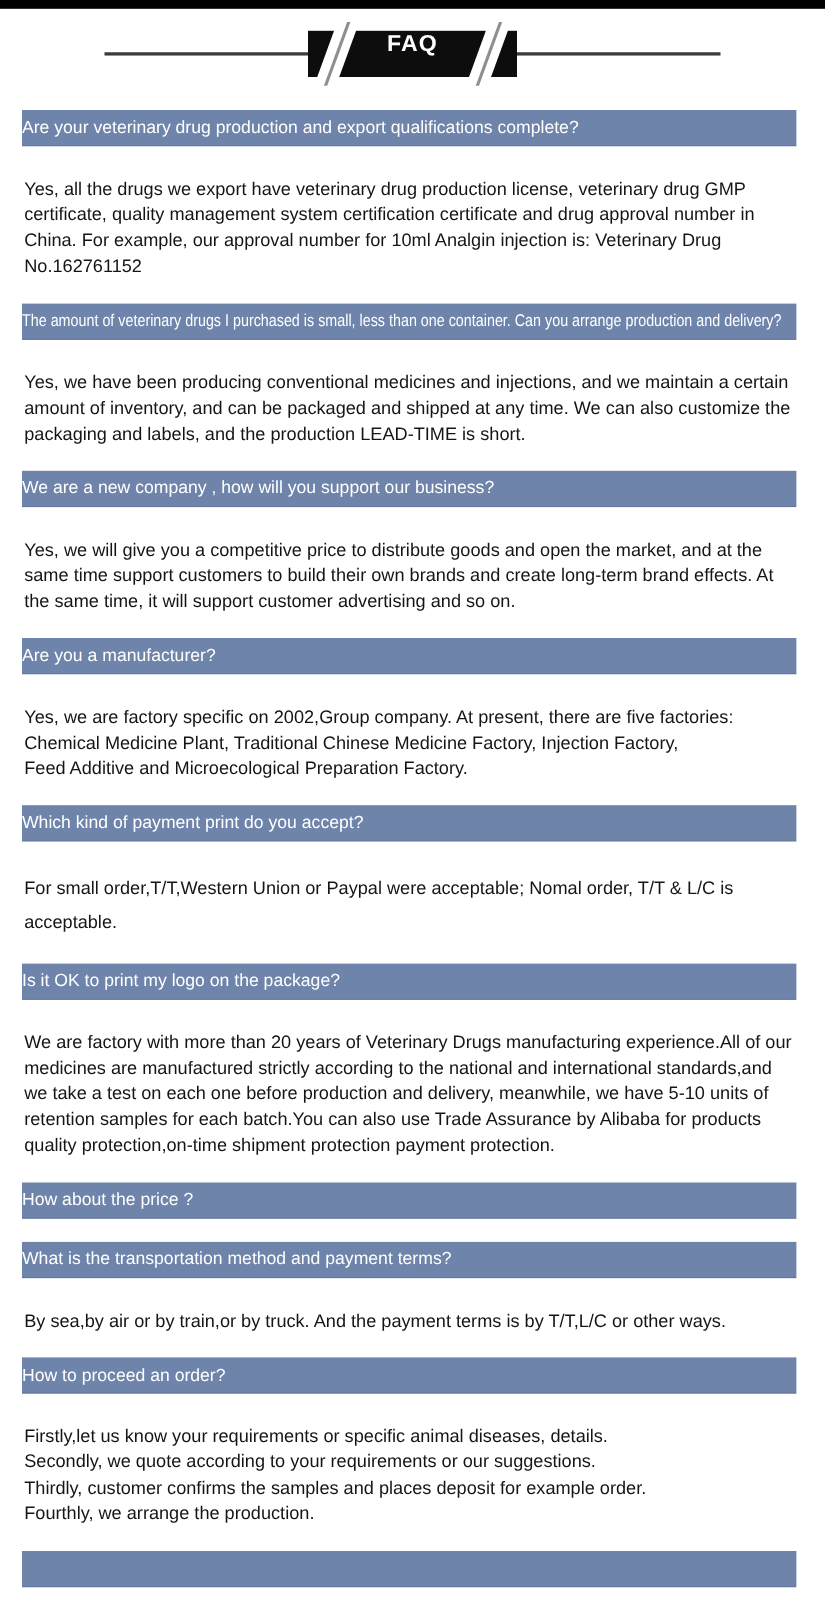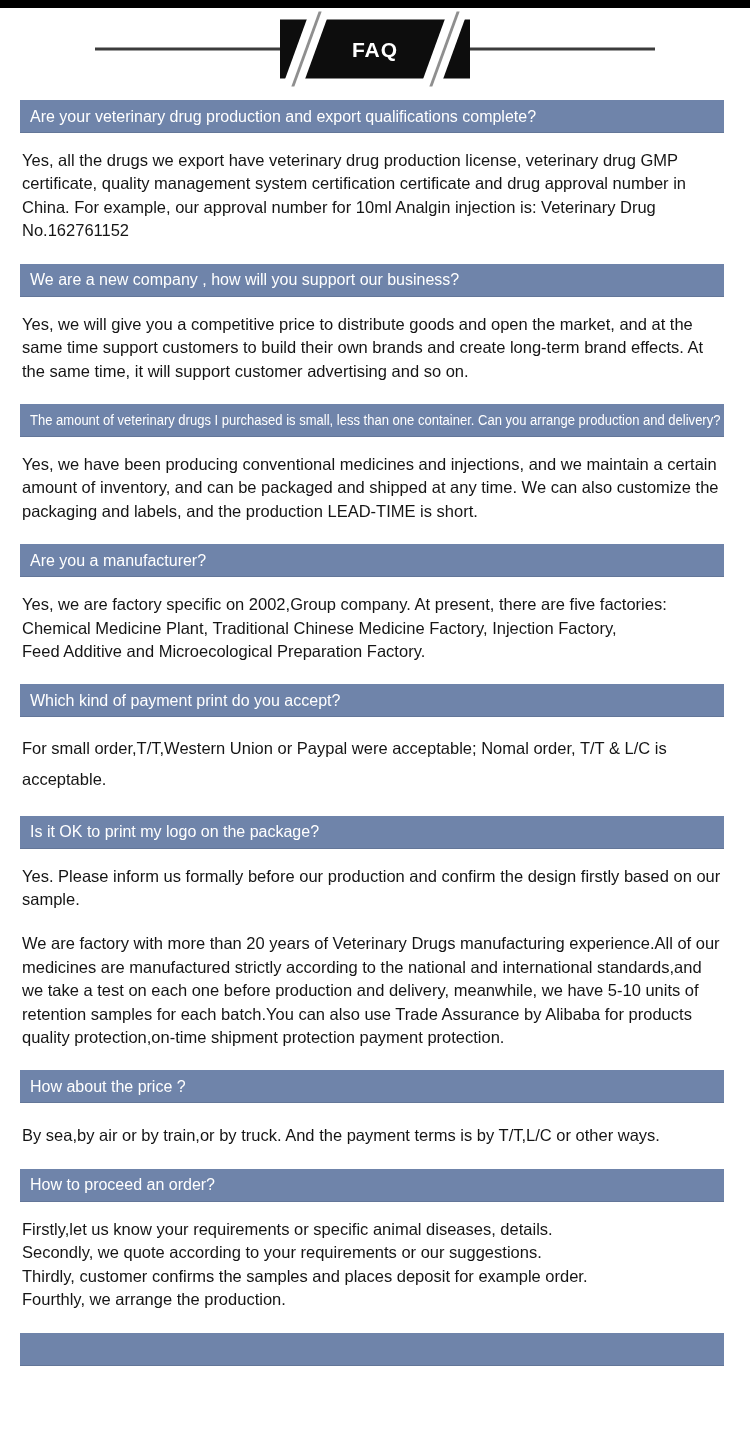--- a/index.html
+++ b/index.html
@@ -29,24 +29,23 @@
     width: 560px;
     height: 3px;
     background: #3c3c3c;
   }
   .title-box {
     position: absolute;
     top: 50%;
     left: 50%;
     transform: translate(-50%, -50%);
     width: 190px;
-    height: 59px;
+    height: 42px;
     background: #0d0d0d;
     display: flex;
-    align-items: center;
     justify-content: center;
   }
   .title {
     position: relative;
     z-index: 2;
     color: #ffffff;
     font-size: 21px;
     font-weight: bold;
     letter-spacing: 1px;
   }
@@ -75,26 +74,26 @@
     padding: 20px 26px 40px 20px;
   }
   .faq-item { margin-bottom: 21px; }
   .faq-item:last-child { margin-bottom: 0; }
   .q-bar {
     background: #6f84aa;
     color: #ffffff;
     min-height: 33px;
     display: flex;
     align-items: center;
-    padding: 0 10px;
+    padding: 0 0;
     font-size: 16px;
     box-shadow: inset 0 -1px 0 rgba(0,0,0,0.10);
   }
   .answer {
-    margin-top: 16px;
+    margin-top: 28px;
     font-size: 16.5px;
     line-height: 1.42;
     color: #151515;
     white-space: pre-line;
     padding-left: 2px;
   }
   .answer.spaced { line-height: 1.85; }
   .condensed {
     display: inline-block;
     transform: scaleX(0.84);
@@ -121,30 +120,30 @@
 
   <section class="faq-item">
     <div class="q-bar">
       <span>Are your veterinary drug production and export qualifications complete?</span>
     </div>
     <p class="answer">Yes, all the drugs we export have veterinary drug production license, veterinary drug GMP certificate, quality management system certification certificate and drug approval number in China. For example, our approval number for 10ml Analgin injection is: Veterinary Drug No.162761152</p>
   </section>
 
   <section class="faq-item">
     <div class="q-bar">
+      <span class="condensed">The amount of veterinary drugs I purchased is small, less than one container. Can you arrange production and delivery?</span>
+    </div>
+    <p class="answer">Yes, we have been producing conventional medicines and injections, and we maintain a certain amount of inventory, and can be packaged and shipped at any time. We can also customize the packaging and labels, and the production LEAD-TIME is short.</p>
+  </section>
+
+  <section class="faq-item">
+    <div class="q-bar">
       <span>We are a new company , how will you support our business?</span>
     </div>
     <p class="answer">Yes, we will give you a competitive price to distribute goods and open the market, and at the same time support customers to build their own brands and create long-term brand effects. At the same time, it will support customer advertising and so on.</p>
-  </section>
-
-  <section class="faq-item">
-    <div class="q-bar">
-      <span class="condensed">The amount of veterinary drugs I purchased is small, less than one container. Can you arrange production and delivery?</span>
-    </div>
-    <p class="answer">Yes, we have been producing conventional medicines and injections, and we maintain a certain amount of inventory, and can be packaged and shipped at any time. We can also customize the packaging and labels, and the production LEAD-TIME is short.</p>
   </section>
 
   <section class="faq-item">
     <div class="q-bar">
       <span>Are you a manufacturer?</span>
     </div>
     <p class="answer">Yes, we are factory specific on 2002,Group company. At present, there are five factories:
 Chemical Medicine Plant, Traditional Chinese Medicine Factory, Injection Factory,
 Feed Additive and Microecological Preparation Factory.</p>
   </section>
@@ -153,34 +152,36 @@
     <div class="q-bar">
       <span>Which kind of payment print do you accept?</span>
     </div>
     <p class="answer spaced">For small order,T/T,Western Union or Paypal were acceptable; Nomal order, T/T &amp; L/C is acceptable.</p>
   </section>
 
   <section class="faq-item">
     <div class="q-bar">
       <span>Is it OK to print my logo on the package?</span>
     </div>
-    <p class="answer">Yes. Please inform us formally before our production and confirm the design firstly based on our sample.</p>
   </section>
 
   <section class="faq-item">
     <p class="answer">We are factory with more than 20 years of Veterinary Drugs manufacturing experience.All of our medicines are manufactured strictly according to the national and international standards,and we take a test on each one before production and delivery, meanwhile, we have 5-10 units of retention samples for each batch.You can also use Trade Assurance by Alibaba for products quality protection,on-time shipment protection payment protection.</p>
   </section>
 
   <section class="faq-item">
     <div class="q-bar">
       <span>How about the price ?</span>
     </div>
   </section>
 
   <section class="faq-item">
+    <div class="q-bar">
+      <span>What is the transportation method and payment terms?</span>
+    </div>
     <p class="answer">By sea,by air or by train,or by truck. And the payment terms is by T/T,L/C or other ways.</p>
   </section>
 
   <section class="faq-item">
     <div class="q-bar">
       <span>How to proceed an order?</span>
     </div>
     <p class="answer">Firstly,let us know your requirements or specific animal diseases, details.
 Secondly, we quote according to your requirements or our suggestions.
 Thirdly, customer confirms the samples and places deposit for example order.

